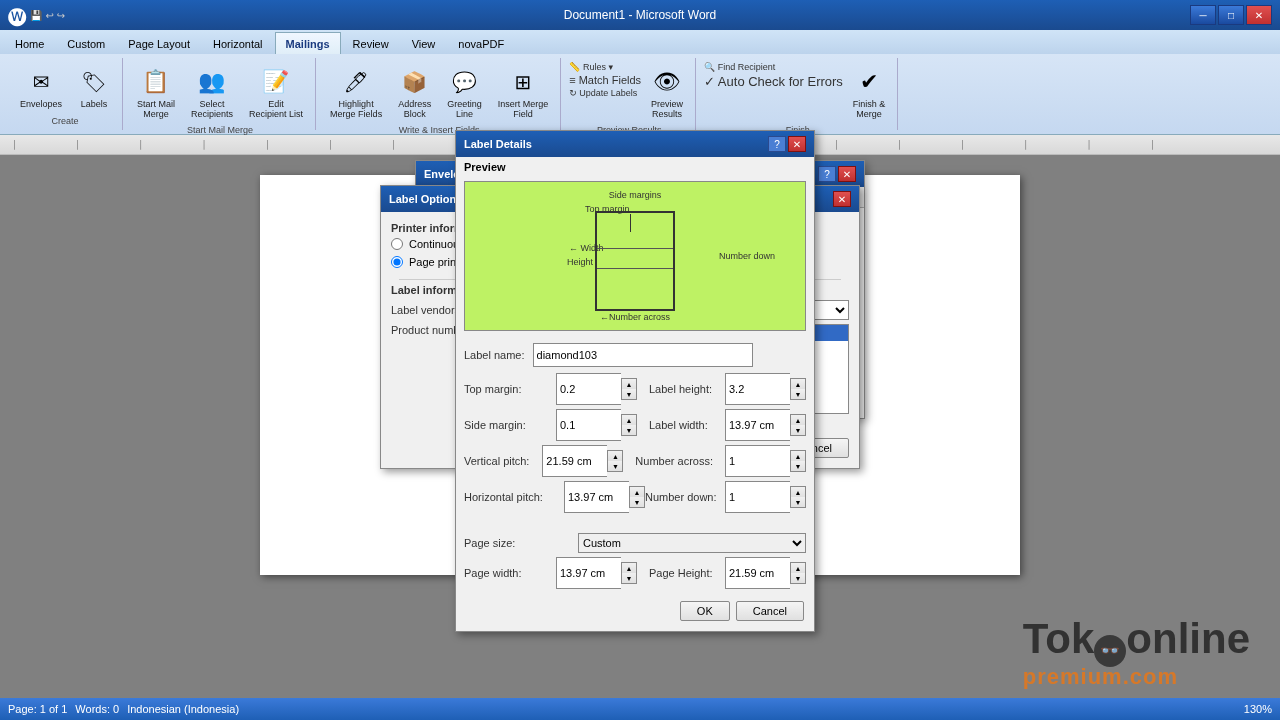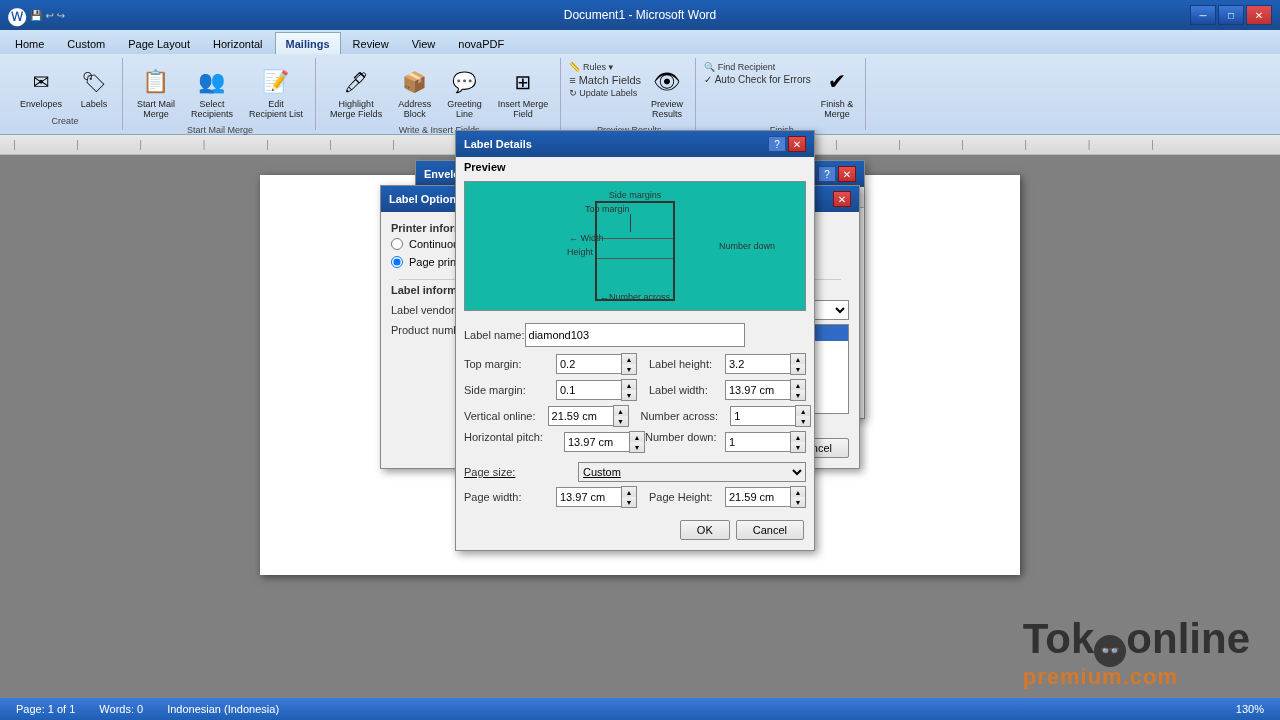--- a/index.html
+++ b/index.html
@@ -33,21 +33,21 @@
     .ribbon-btn { display: flex; flex-direction: column; align-items: center; padding: 3px 5px; cursor: pointer; border: 1px solid transparent; border-radius: 2px; min-width: 40px; }
     .ribbon-icon { width: 32px; height: 32px; display: flex; align-items: center; justify-content: center; font-size: 20px; }
     .ribbon-label { font-size: 9px; text-align: center; color: #222; margin-top: 1px; }
 
     
     .doc-area { background: #808080; height: calc(720px - 30px - 104px - 22px - 20px); display: flex; align-items: flex-start; justify-content: center; padding: 20px; position: relative; overflow: hidden; }
     .document { background: white; width: 760px; min-height: 400px; box-shadow: 2px 2px 8px rgba(0,0,0,0.5); }
     .ruler { background: linear-gradient(to bottom, #e8e8e8, #d8d8d8); height: 20px; border-bottom: 1px solid #bbb; display: flex; align-items: center; padding: 0 8px; font-size: 9px; color: #666; }
 
     
-    .status-bar { background: linear-gradient(to bottom, #3b7ad9, #1e5fb5); height: 22px; display: flex; align-items: center; padding: 0 16px; color: white; font-size: 10px; gap: 24px; position: fixed; bottom: 0; left: 0; right: 0; }
+    .status-bar { background: linear-gradient(to bottom, #3b7ad9, #1e5fb5); height: 22px; display: flex; align-items: center; padding: 0 8px; color: white; font-size: 10px; gap: 8px; position: fixed; bottom: 0; left: 0; right: 0; }
 
     
     .dialog-label-options {
       position: absolute;
       top: 185px;
       left: 380px;
       width: 480px;
       background: #f0f0f0;
       border: 1px solid #888;
       box-shadow: 3px 3px 8px rgba(0,0,0,0.4);
@@ -84,39 +84,39 @@
       width: 360px;
       background: #f0f0f0;
       border: 1px solid #888;
       box-shadow: 3px 3px 8px rgba(0,0,0,0.4);
       pointer-events: all;
       z-index: 102;
     }
 
     .preview-box {
       border: 1px solid #888;
-      background: #14b8a6;
+      background: #bef264;
       margin: 8px;
-      height: 130px;
+      height: 150px;
       position: relative;
       display: flex;
       align-items: center;
       justify-content: center;
     }
     .form-row { display: flex; align-items: center; justify-content: space-between; margin-bottom: 3px; }
     .form-label { font-size: 11px; color: #333; white-space: nowrap; }
     .form-input { width: 80px; height: 20px; border: 1px solid #888; padding: 11px 3px; font-size: 11px; background: white; }
     .spin-input { display: flex; align-items: center; }
-    .spin-input input { width: 65px; height: 20px; border: 1px solid #888; border-right: none; padding: 1px 3px; font-size: 11px; background: white; }
+    .spin-input input { width: 65px; height: 32px; border: 1px solid #888; border-right: none; padding: 1px 3px; font-size: 11px; background: white; }
     .spin-btns { display: flex; flex-direction: column; border: 1px solid #888; }
     .spin-btn { width: 14px; height: 10px; background: linear-gradient(to bottom, #f0f0f0, #e0e0e0); border: none; cursor: pointer; font-size: 7px; display: flex; align-items: center; justify-content: center; padding: 0; }
 
     .select-input { height: 20px; border: 1px solid #888; padding: 1px 3px; font-size: 11px; background: white; }
 
-    .label-name-row { display: flex; align-items: center; padding: 4px 8px; }
+    .label-name-row { display: flex; align-items: center; padding: 4px 8px; gap: 8px; }
     .label-name-row .form-label { white-space: nowrap; }
 
     
     .watermark {
       position: absolute;
       bottom: 30px;
       right: 30px;
       z-index: 200;
       pointer-events: none;
       opacity: 0.9;
@@ -242,21 +242,21 @@
           <div class="ribbon-label">Preview<br>Results</div>
         </div>
       </div>
       <div class="ribbon-group-label">Preview Results</div>
     </div>
 
     <div class="ribbon-group">
       <div class="ribbon-group-items">
         <div style="display:flex;flex-direction:column;gap:2px;">
           <div style="font-size:9px; color:#333; display:flex; align-items:center; gap:2px;">🔍 Find Recipient</div>
-          <div style="font-size:10px; color:#333; display:flex; align-items:center; gap:2px;">✓ Auto Check for Errors</div>
+          <div style="font-size:13px; color:#333; display:flex; align-items:center; gap:2px;">✓ Auto Check for Errors</div>
         </div>
         <div class="ribbon-btn">
           <div class="ribbon-icon" style="font-size:22px;">✔</div>
           <div class="ribbon-label">Finish &amp;<br>Merge</div>
         </div>
       </div>
       <div class="ribbon-group-label">Finish</div>
     </div>
   </div>
 </div>
@@ -431,58 +431,58 @@
       <div class="spin-input">
         <input type="text" value="13.97 cm" style="">
         <div class="spin-btns">
           <button class="spin-btn">▲</button>
           <button class="spin-btn">▼</button>
         </div>
       </div>
     </div>
 
     <div style="display:flex; gap:12px; margin-bottom:4px; align-items:center;">
-      <span class="form-label" style="width:100px;">Vertical online:</span>
+      <span class="form-label" style="width:100px;">Vertical pitch:</span>
       <div class="spin-input">
         <input type="text" value="21.59 cm" style="">
         <div class="spin-btns">
           <button class="spin-btn">▲</button>
           <button class="spin-btn">▼</button>
         </div>
       </div>
       <span class="form-label" style="width:80px;">Number across:</span>
       <div class="spin-input">
         <input type="text" value="1" style="">
         <div class="spin-btns">
           <button class="spin-btn">▲</button>
           <button class="spin-btn">▼</button>
         </div>
       </div>
     </div>
 
-    <div style="display:flex; gap:0; margin-bottom:9px; align-items:flex-start;">
+    <div style="display:flex; gap:0; margin-bottom:20px; align-items:center;">
       <span class="form-label" style="width:100px;">Horizontal pitch:</span>
       <div class="spin-input">
         <input type="text" value="13.97 cm" style="">
         <div class="spin-btns">
           <button class="spin-btn">▲</button>
           <button class="spin-btn">▼</button>
         </div>
       </div>
       <span class="form-label" style="width:80px;">Number down:</span>
       <div class="spin-input">
         <input type="text" value="1" style="">
         <div class="spin-btns">
           <button class="spin-btn">▲</button>
           <button class="spin-btn">▼</button>
         </div>
       </div>
     </div>
 
-    <div style="display:flex; gap:19px; margin-bottom:4px; align-items:center;text-decoration:underline;">
+    <div style="display:flex; gap:19px; margin-bottom:4px; align-items:center;">
       <span class="form-label" style="width:100px;">Page size:</span>
       <select style="width:240px; height:20px; border:1px solid #888; font-size:11px;">
         <option>Custom</option>
         <option>A4</option>
         <option>Letter</option>
         <option>Legal</option>
       </select>
     </div>
 
     <div style="display:flex; gap:12px; margin-bottom:4px; align-items:center;">

